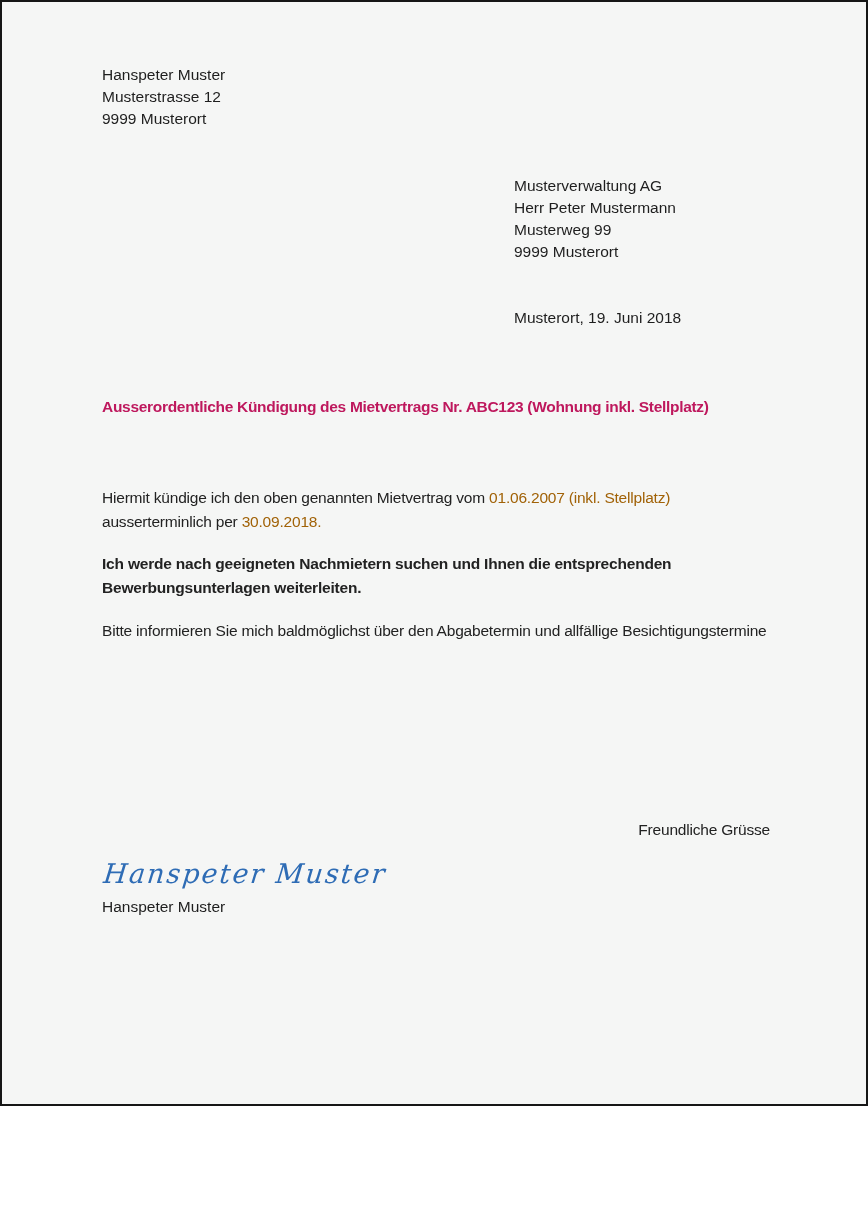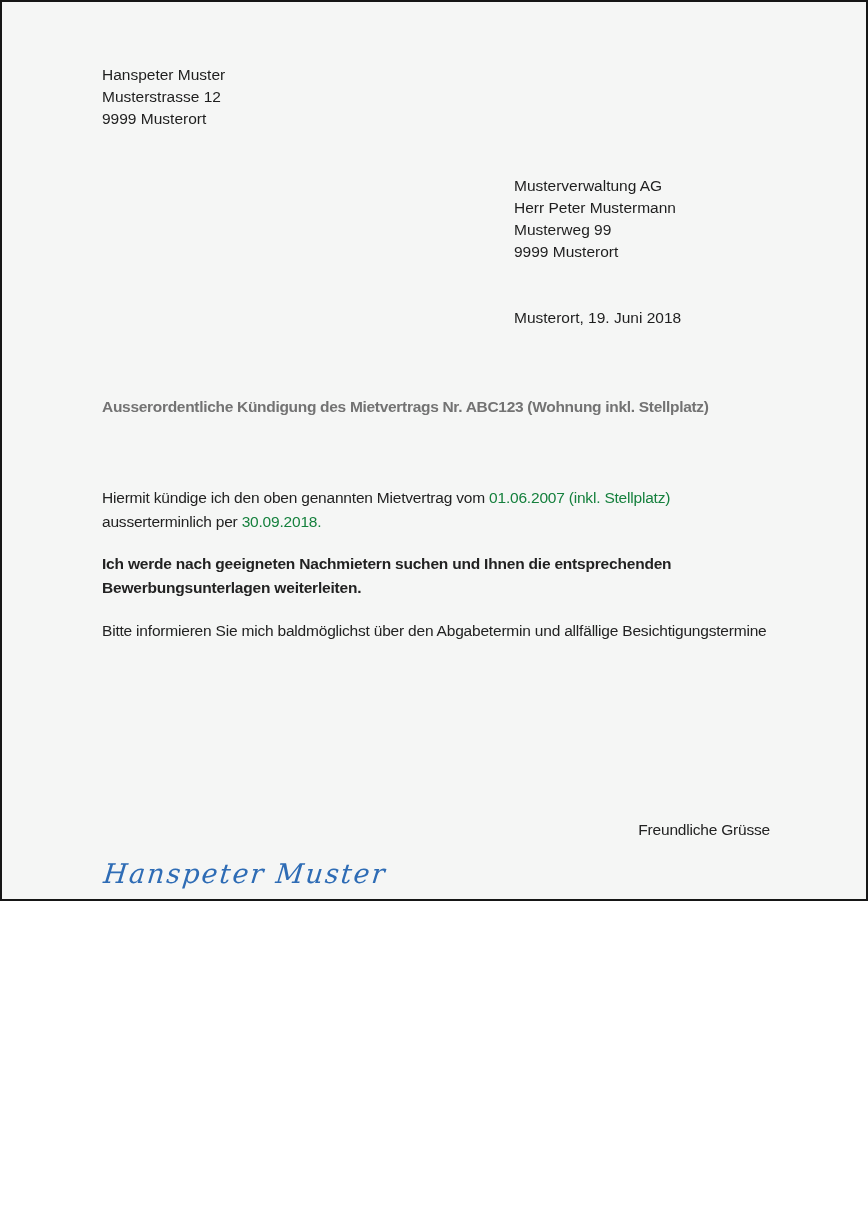--- a/index.html
+++ b/index.html
@@ -4,57 +4,57 @@
 <style>
   * { margin: 0; padding: 0; box-sizing: border-box; }
   html, body { background: #ffffff; }
   body {
     font-family: "Liberation Sans", "DejaVu Sans", sans-serif;
     -webkit-font-smoothing: antialiased;
   }
   .page {
     position: relative;
     width: 868px;
-    height: 901px;
+    height: 1106px;
     background: #f5f6f5;
     border: 2px solid #161616;
     overflow: hidden;
     color: #1e1e1e;
   }
   .block { position: absolute; }
   .addr-line {
     font-size: 15.5px;
     line-height: 22px;
     color: #1e1e1e;
     white-space: nowrap;
   }
   .sender    { top: 62px;  left: 100px; }
   .recipient { top: 173px; left: 512px; }
   .dateline  { top: 307px; left: 512px; font-size: 15.5px; }
   .subject {
     top: 396px; left: 100px; width: 680px;
     font-size: 15.5px; font-weight: bold;
     letter-spacing: -0.3px;
-    color: #737373;
+    color: #be185d;
   }
   .bodytext {
     font-size: 15.5px;
     line-height: 24px;
     letter-spacing: -0.2px;
     width: 668px;
     left: 100px;
     color: #222222;
   }
   .salutation { top: 440px; }
   .p1 { top: 484px; }
   .p2 { top: 550px; font-weight: bold; }
   .p3 { top: 617px; }
   .p4 { top: 683px; }
   .closing { top: 816px; text-align: right; }
-  .placeholder { color: #15803d; }
+  .placeholder { color: #a16207; }
   .signature {
     top: 856px; left: 100px;
     font-family: "DejaVu Serif", serif;
     font-style: italic;
     font-size: 27px;
     letter-spacing: 2px;
     color: #2e6cb5;
     transform: skewX(-6deg);
     transform-origin: left bottom;
     white-space: nowrap;

